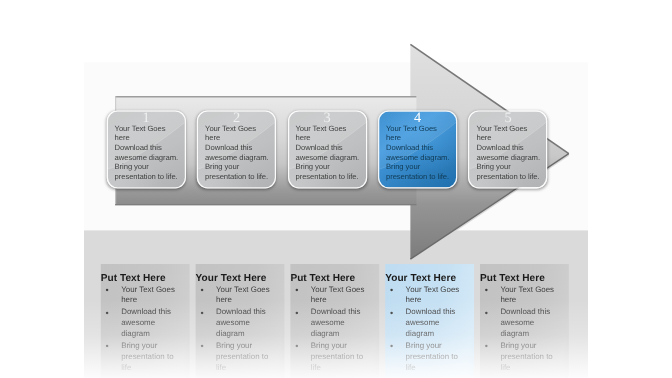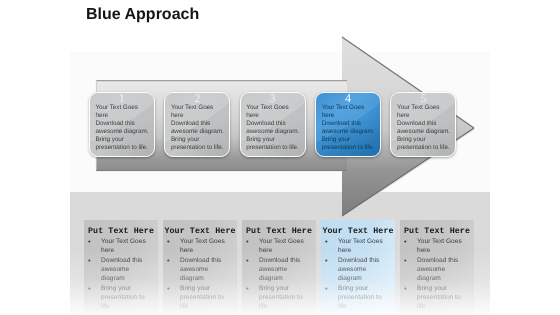--- a/index.html
+++ b/index.html
@@ -18,32 +18,31 @@
           linear-gradient(145deg,#3189cd 0%,#4399de 32%,#3486c6 60%,#2a7ab8 80%,#1e6fae 100%);}
   .card .sheen{position:absolute;left:0;top:0;width:100%;height:100%;pointer-events:none;}
   .card .num{position:relative;text-align:center;font-family:"Liberation Serif",serif;font-size:12px;font-weight:normal;line-height:11px;color:#eff0f0;margin-top:-0.5px;}
   .card.blue .num{color:#ffffff;}
   .card .body{position:relative;font-size:6.4px;line-height:8.1px;color:#3f3f3f;padding:0 2px 0 5.7px;letter-spacing:-0.07px;}
   .card.blue .body{color:#103a55;}
   .bgpanel{position:absolute;left:70px;top:52px;width:420px;height:140px;background:#fbfbfb;}
   .colband{position:absolute;left:70px;top:192px;width:420px;height:123px;background:#dadada;z-index:2;}
   .col{position:absolute;top:220px;width:74px;height:110px;z-index:4;background:linear-gradient(100deg,#c2c2c2 0%,#c6c6c6 55%,#cfcfcf 88%,#c7c7c7 100%);}
   .col.blue{background:linear-gradient(100deg,#bedcf1 0%,#c5e0f3 55%,#d4e9f7 88%,#c9e2f4 100%);}
-  .col h4{margin:7px 0 0 0;font-size:8.4px;font-weight:bold;text-align:center;color:#1a1a1a;line-height:9.5px;letter-spacing:0.05px;font-family:Liberation Mono, monospace;}
+  .col h4{margin:7px 0 0 0;font-size:8.4px;font-weight:bold;color:#1a1a1a;line-height:9.5px;letter-spacing:0.05px;}
   .col ul{margin:0.6px 0 0 0;padding-left:17px;padding-right:9px;font-size:6.6px;line-height:9.3px;color:#3f3f3f;list-style:none;}
   .col li{position:relative;}
   .fade{position:absolute;left:0;top:250px;width:560px;height:65px;z-index:9;pointer-events:none;
         background:linear-gradient(180deg, rgba(255,255,255,0) 0%, rgba(255,255,255,0.25) 45%, rgba(255,255,255,0.72) 82%, rgba(255,255,255,0.92) 100%);}
   .col li::before{content:"\2022";position:absolute;left:-13px;top:1.4px;font-size:7.6px;line-height:7px;color:#3f3f3f;}
 </style>
 </head>
 <body>
 
 <div class="slide">
-  <div class="title">Blue Approach</div>
 
   <div class="bgpanel"></div>
   <svg class="arrow" viewBox="0 0 560 315">
     <defs>
       <linearGradient id="gbody" x1="0" y1="0" x2="0" y2="1">
         <stop offset="0" stop-color="#eaeaea"></stop>
         <stop offset="0.40" stop-color="#d6d6d6"></stop>
         <stop offset="0.62" stop-color="#c6c6c6"></stop>
         <stop offset="0.86" stop-color="#9a9a9a"></stop>
         <stop offset="1" stop-color="#8b8b8b"></stop>

